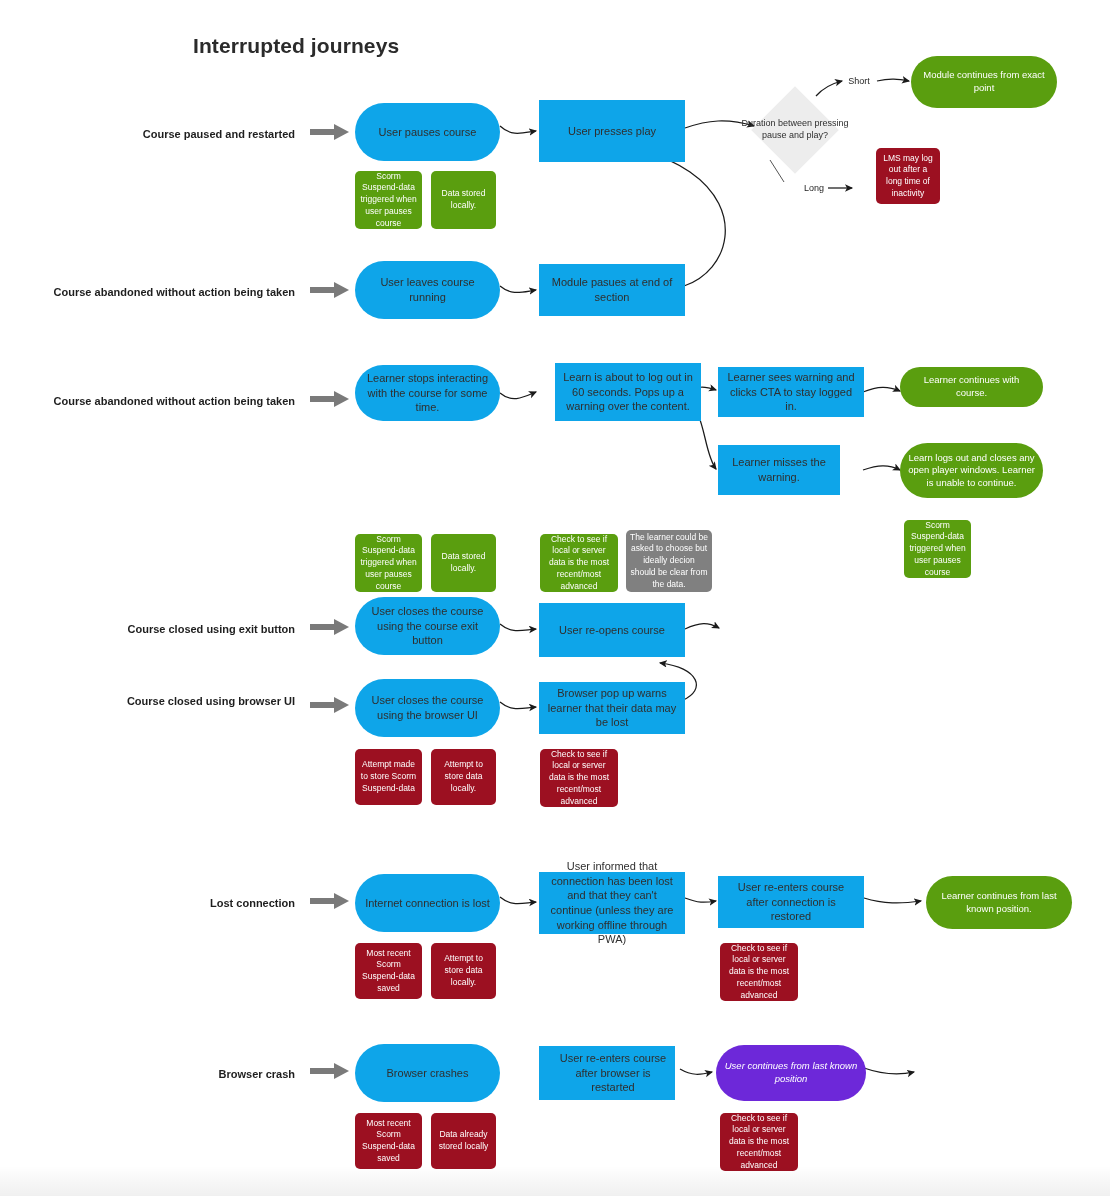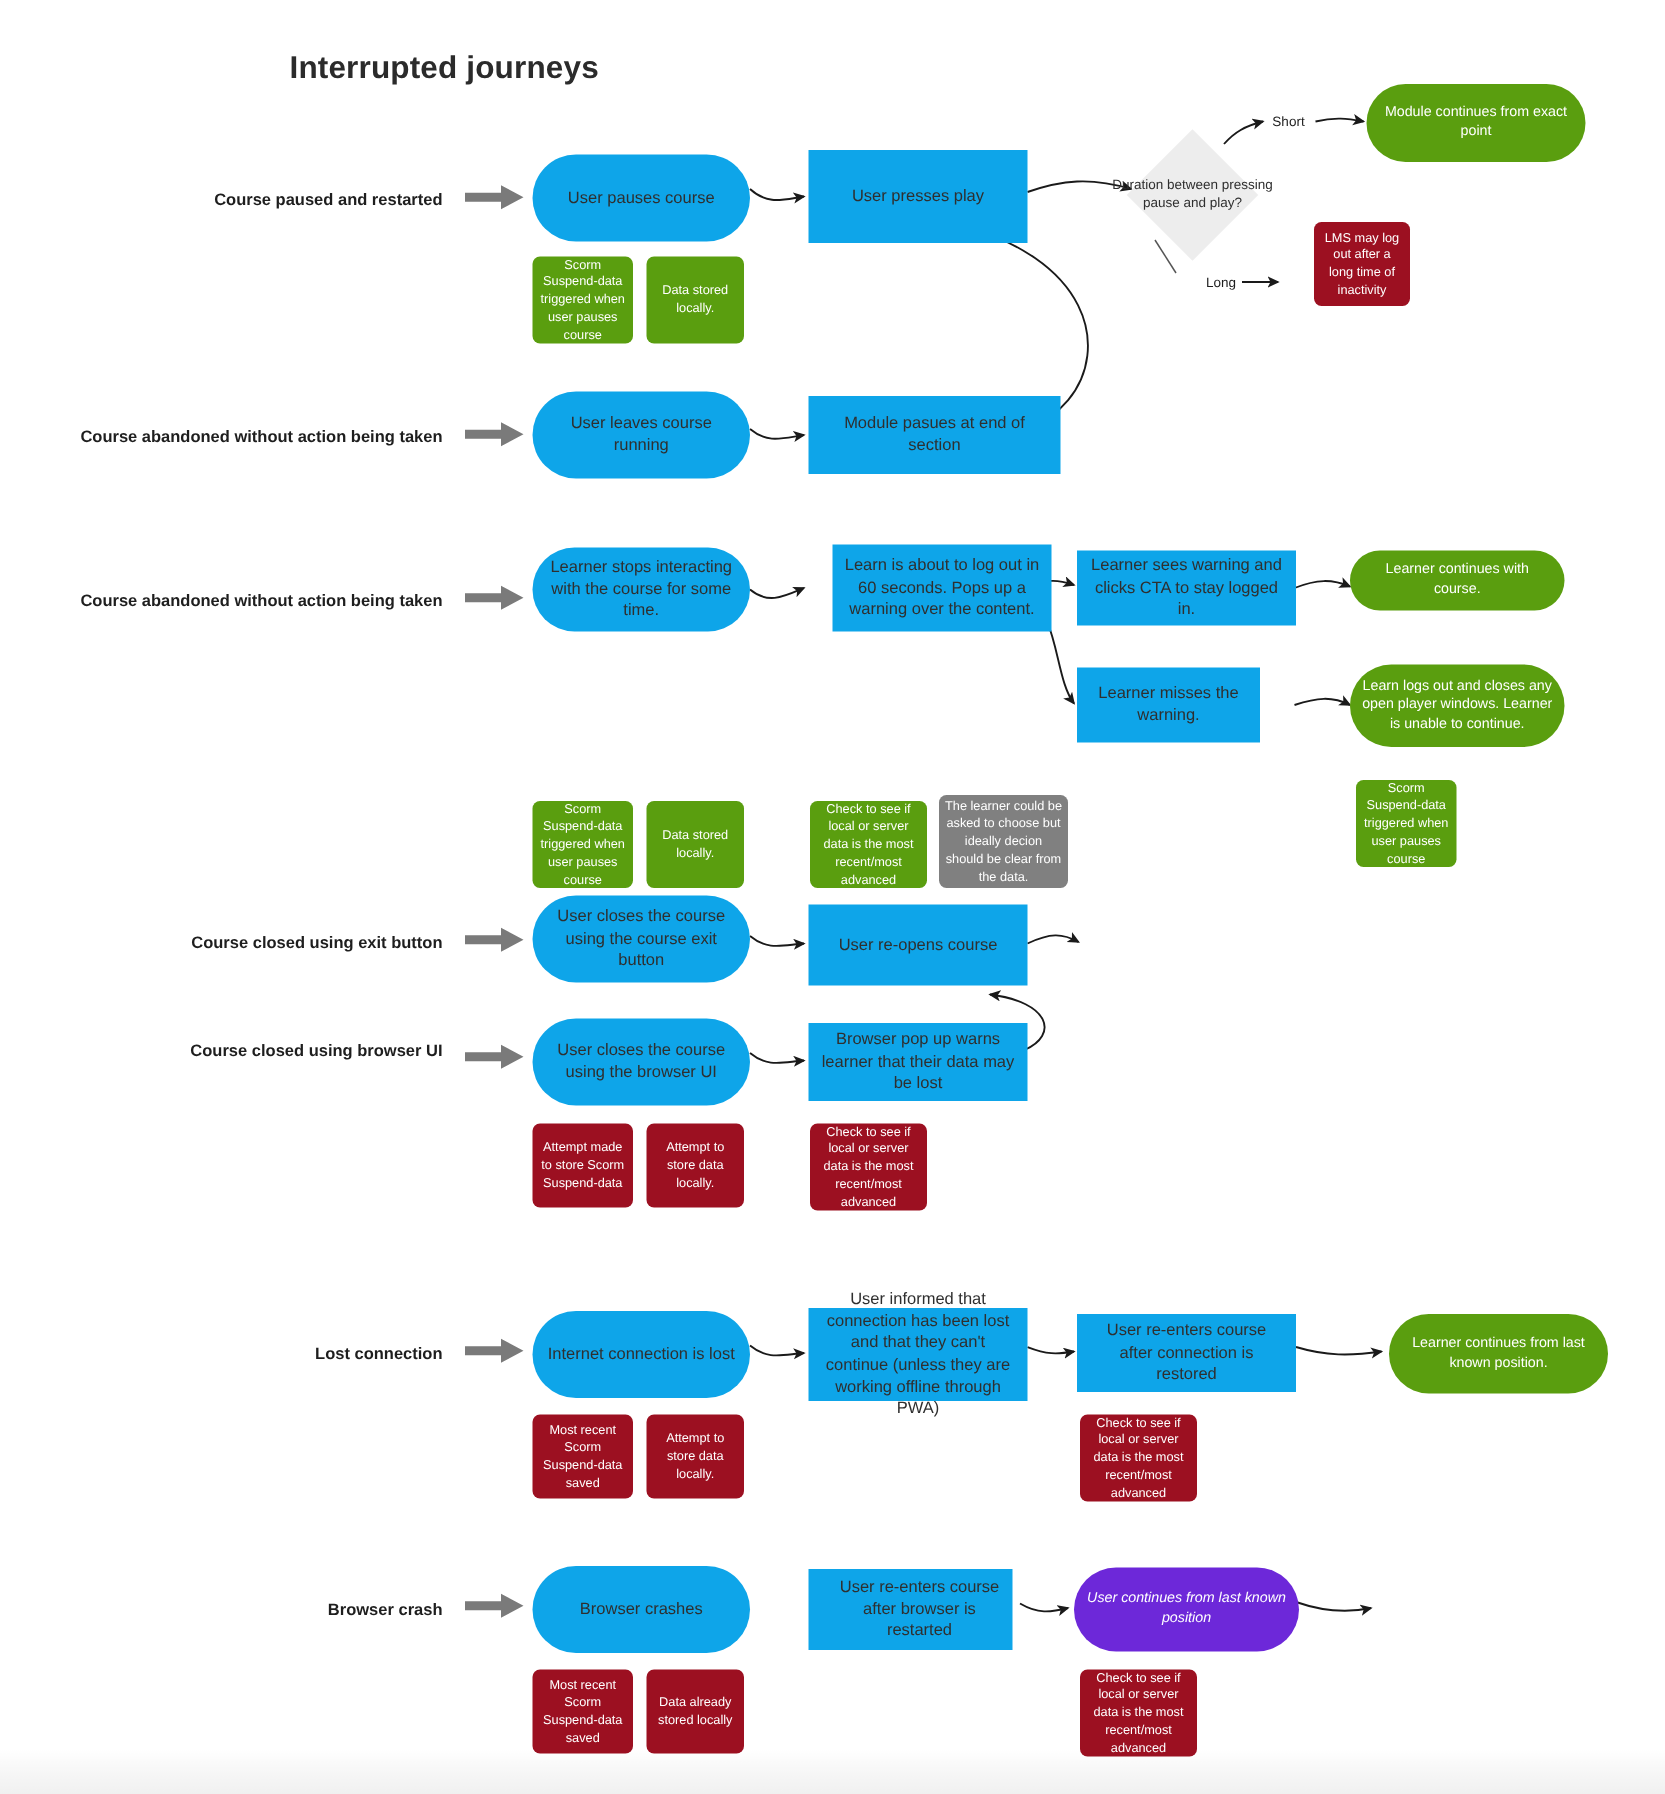--- a/index.html
+++ b/index.html
@@ -231,21 +231,21 @@
   <div class="edge-label" style="left:804px; top:188px;margin-left:10px;">Long</div>
 
   <div class="node node-green node-green-round" style="left:911px; top:56px; width:146px; height:52px;">Module continues from exact point</div>
 
   <div class="note note-red" style="left:876px; top:148px; width:64px; height:56px;">LMS may log out after a long time of inactivity</div>
 
   <div class="note note-green" style="left:355px; top:171px; width:67px; height:58px;">Scorm Suspend-data triggered when user pauses course</div>
   <div class="note note-green" style="left:431px; top:171px; width:65px; height:58px;">Data stored locally.</div>
 
   <div class="node node-grey node-grey-round" style="left:355px; top:261px; width:145px; height:58px;">User leaves course running</div>
-  <div class="node node-grey" style="left:539px; top:264px; width:168px; height:52px;">Module pasues at end of section</div>
+  <div class="node node-grey" style="left:539px; top:264px; width:146px; height:52px;">Module pasues at end of section</div>
 
   <div class="node node-grey node-grey-round" style="left:355px; top:365px; width:145px; height:56px;">Learner stops interacting with the course for some time.</div>
   <div class="node node-grey" style="left:539px; top:363px; width:146px; height:58px;margin-left:16px;">Learn is about to log out in 60 seconds. Pops up a warning over the content.</div>
   <div class="node node-grey" style="left:718px; top:367px; width:146px; height:50px;">Learner sees warning and clicks CTA to stay logged in.</div>
   <div class="node node-green node-green-round" style="left:900px; top:367px; width:143px; height:40px;">Learner continues with course.</div>
   <div class="node node-grey" style="left:718px; top:445px; width:122px; height:50px;">Learner misses the warning.</div>
   <div class="node node-green node-green-round" style="left:900px; top:443px; width:143px; height:55px;">Learn logs out and closes any open player windows. Learner is unable to continue.</div>
 
   <div class="note note-green" style="left:355px; top:534px; width:67px; height:58px;">Scorm Suspend-data triggered when user pauses course</div>
   <div class="note note-green" style="left:431px; top:534px; width:65px; height:58px;">Data stored locally.</div>

